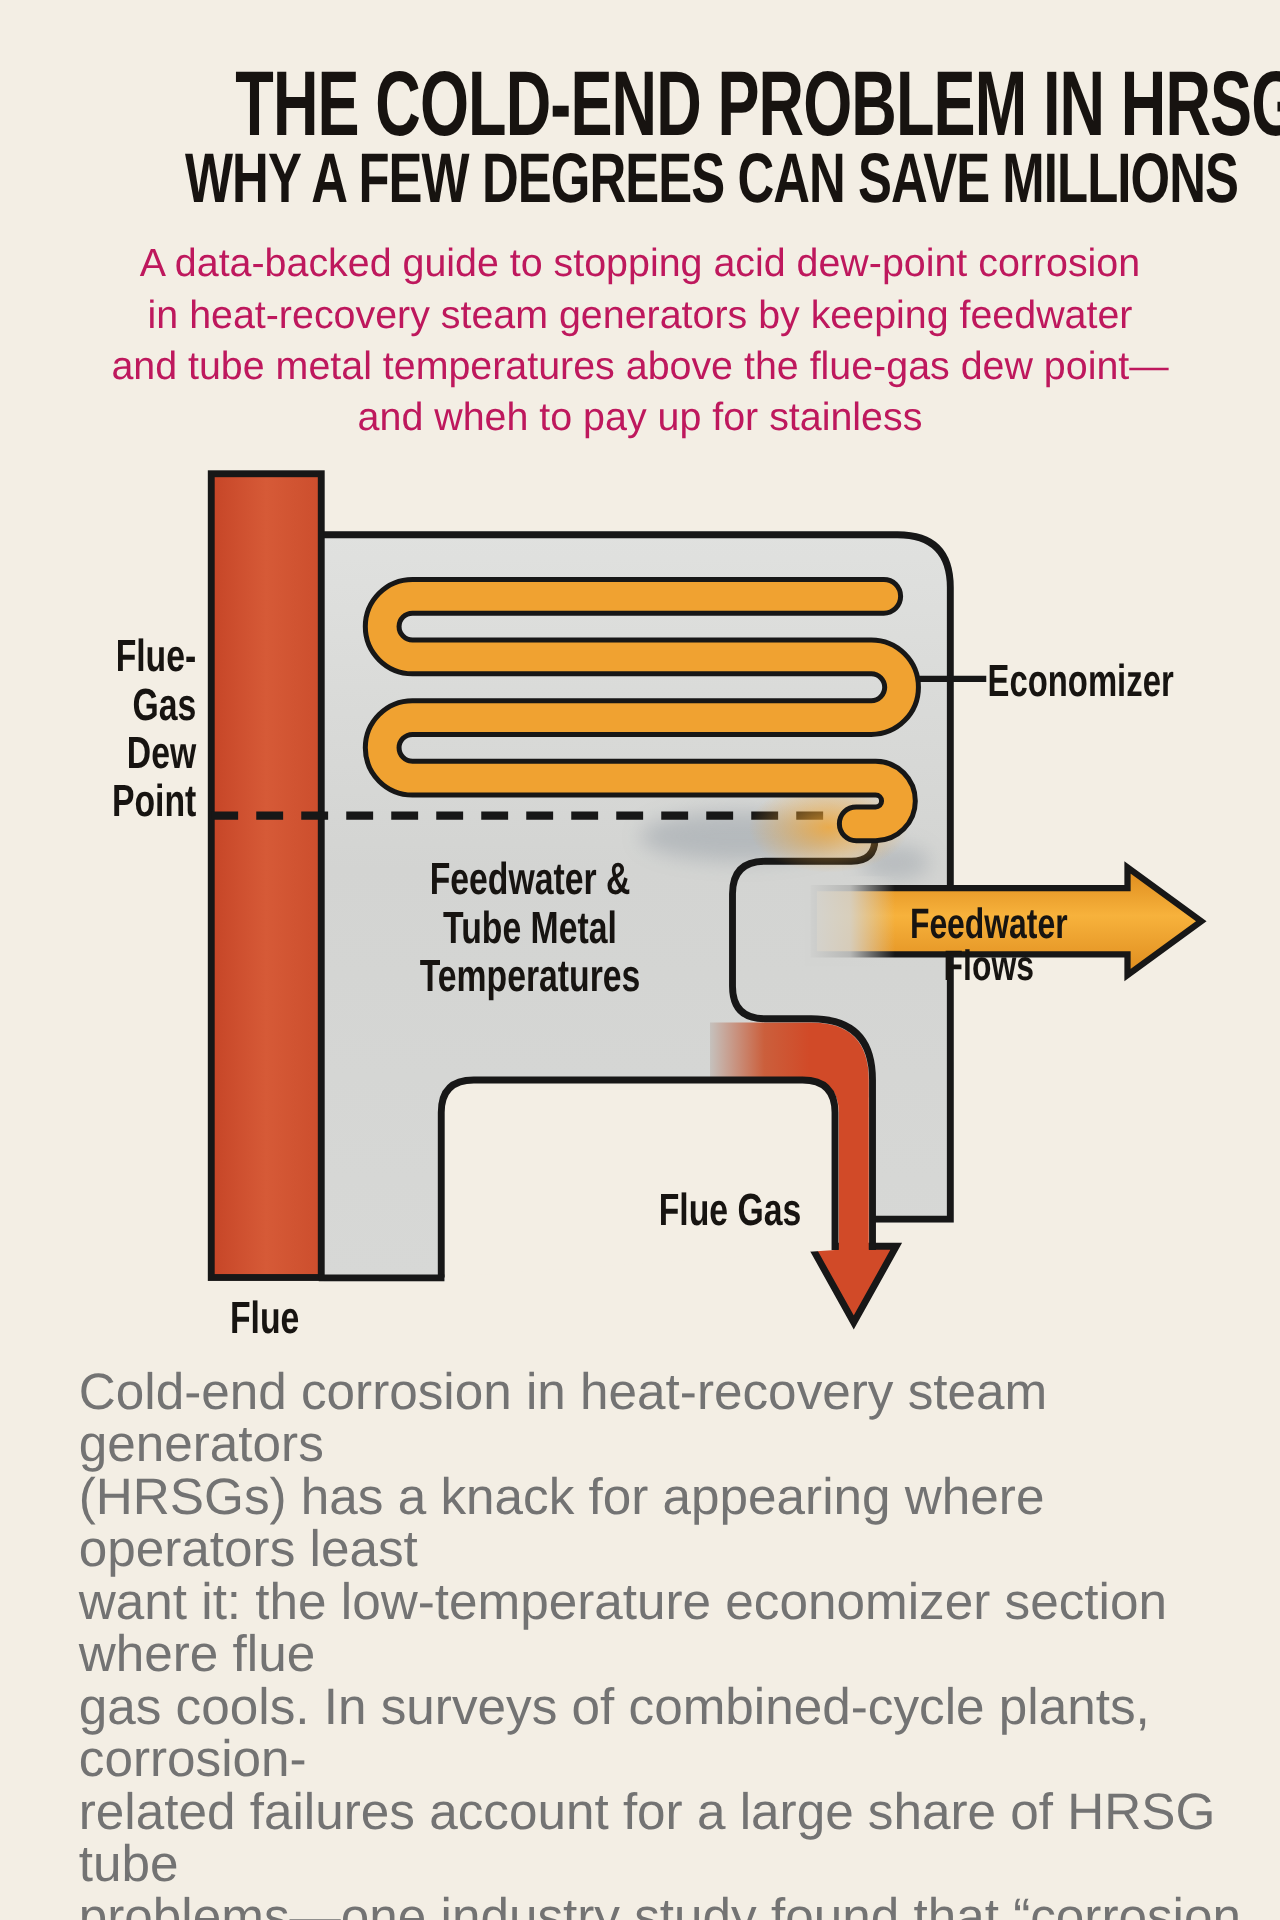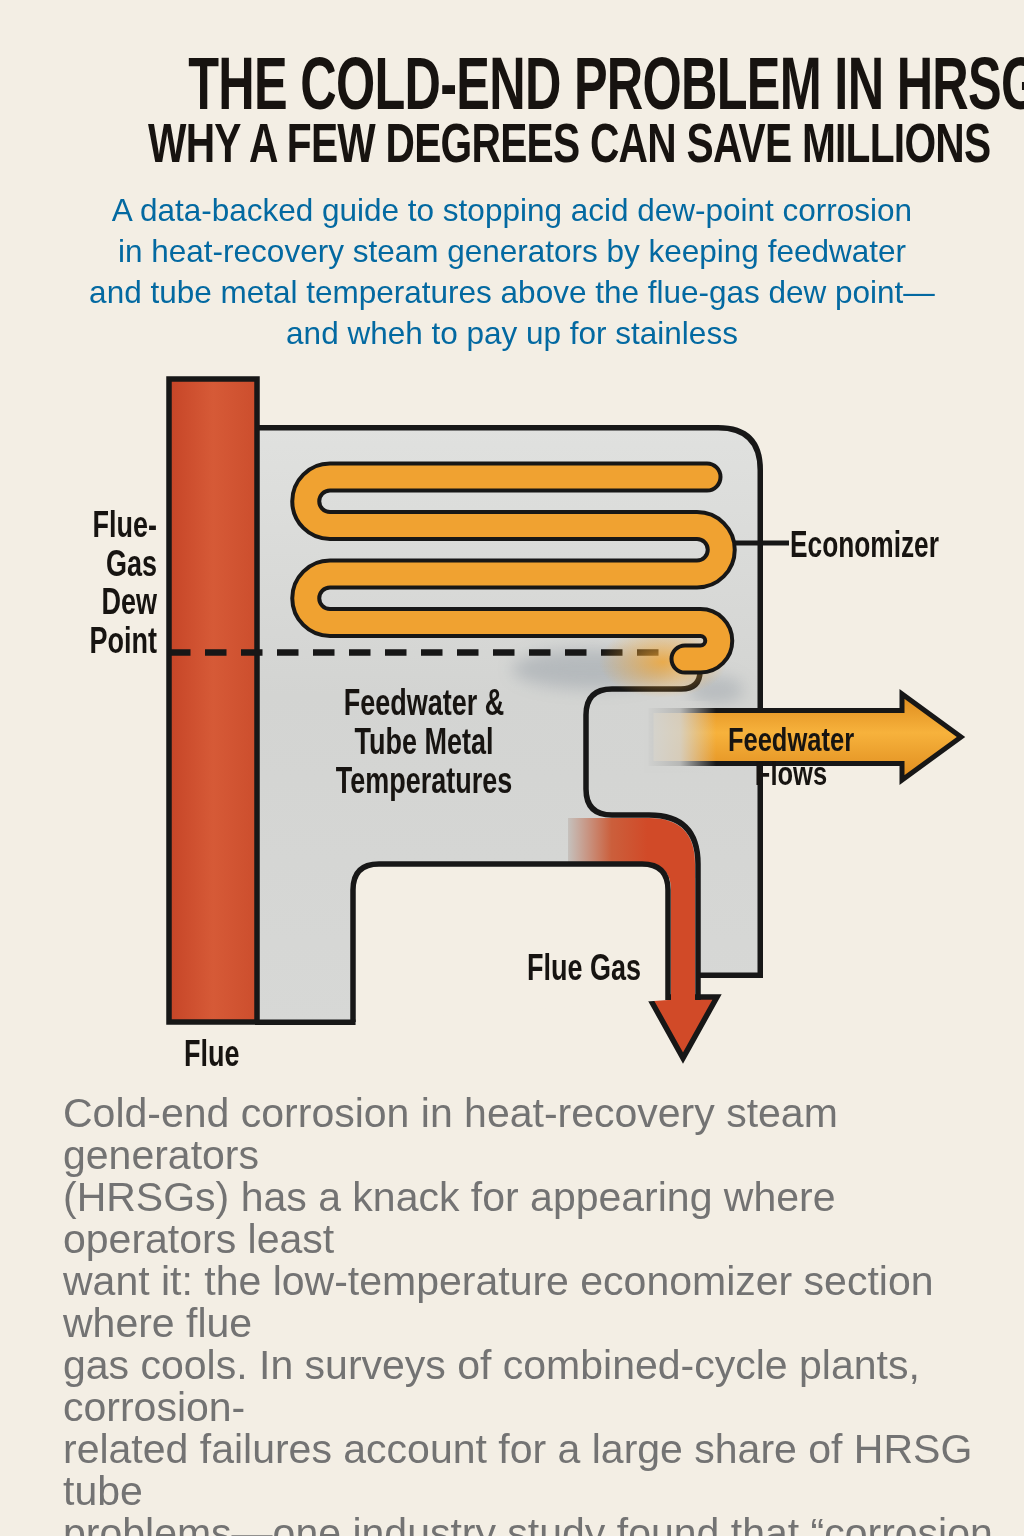--- a/index.html
+++ b/index.html
@@ -15,21 +15,21 @@
   .t2{top:114px;text-decoration:underline;}
   .titlewrap .tline{
     display:inline-block;white-space:nowrap;
     font-weight:700;color:#171310;line-height:1.04;letter-spacing:-1px;
   }
   .t1 .tline{font-size:72px;transform:scale(0.70,1.02);transform-origin:center top;}
   .t2 .tline{font-size:55px;transform:scale(0.74,1.02);transform-origin:center top;}
   .intro{
     left:52px;top:190px;width:920px;
     font-size:31.5px;line-height:41px;text-align:center;
-    white-space:pre-line;color:#0369a1;
+    white-space:pre-line;color:#be185d;
   }
   .bodytext{
     left:63px;top:1092px;width:940px;
     font-size:41px;line-height:42px;text-align:left;
     white-space:pre-line;color:#737373;
   }
   .dlabel{
     font-weight:700;color:#171411;font-size:36px;line-height:1;
     white-space:pre-line;
   }

